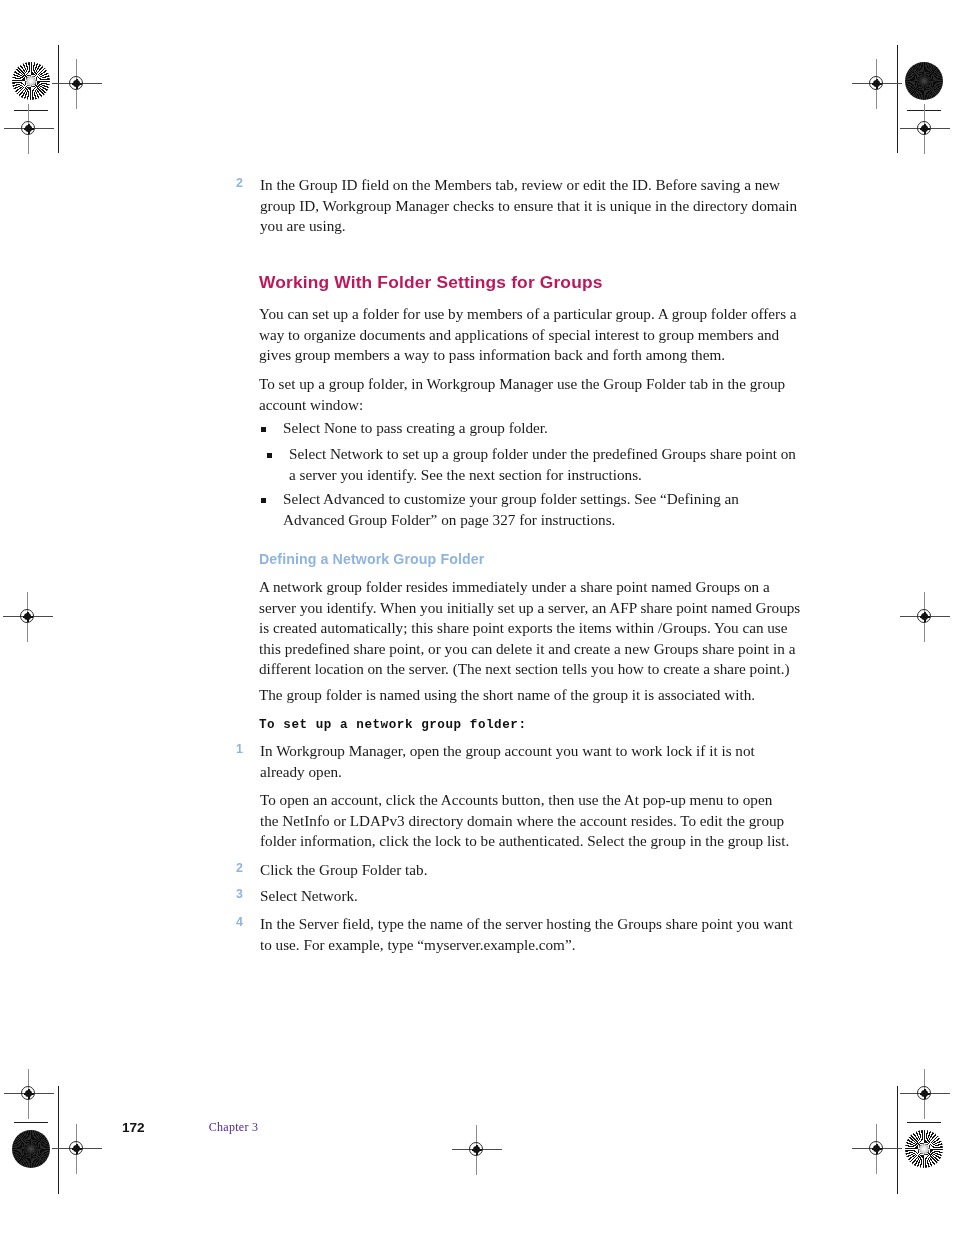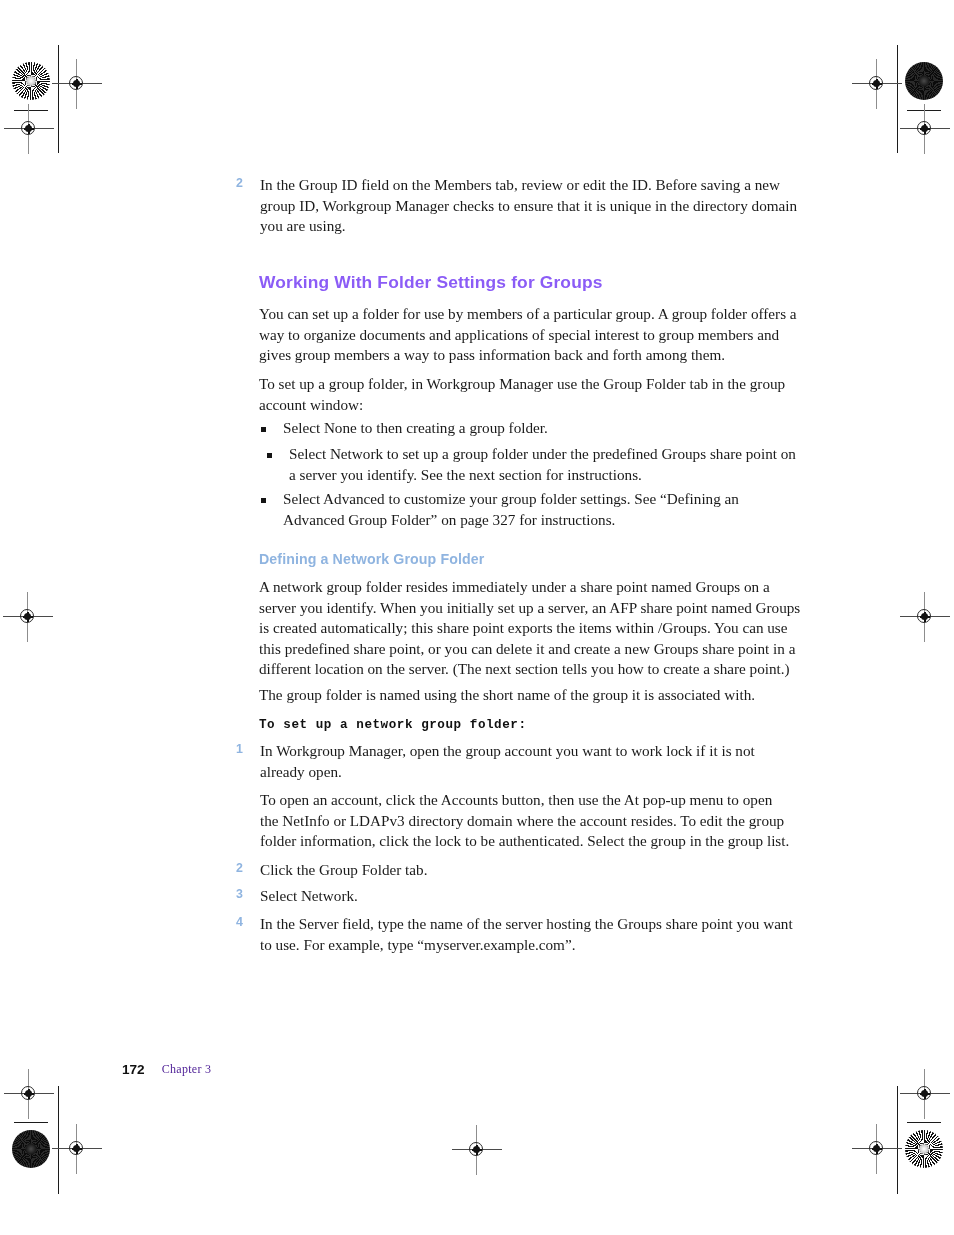--- a/index.html
+++ b/index.html
@@ -155,21 +155,21 @@
     margin-left: 22px;
     display: block;
   }
 
   h1.section-head {
     margin: 0;
     font-family: "Liberation Sans", sans-serif;
     font-size: 17.4px;
     font-weight: bold;
     letter-spacing: 0.15px;
-    color: #8b5cf6;
+    color: #be185d;
   }
 
   h2.sub-head {
     margin: 0;
     font-family: "Liberation Sans", sans-serif;
     font-size: 14.2px;
     font-weight: bold;
     letter-spacing: 0.1px;
     color: #8fb4e0;
   }
@@ -179,23 +179,24 @@
     font-family: Liberation Mono, monospace;
     font-size: 12.6px;
     font-weight: bold;
     letter-spacing: 0.55px;
     color: #101010;
   }
 
   .footer {
     position: absolute;
     left: 122px;
-    top: 1062px;
+    top: 1120px;
     display: flex;
     align-items: flex-start;
+    gap: 47px;
   }
   .footer .pageno {
     font-family: "Liberation Sans", sans-serif;
     font-size: 13.6px;
     font-weight: bold;
     color: #101010;
     margin-right: 17px;
   }
   .footer .chap {
     font-family: Liberation Serif, serif;
@@ -329,21 +330,21 @@
     </div>
 
     <h1 class="section-head block" style="left:259px; top:272px; width:560px;">Working With Folder Settings for Groups</h1>
 
     <div class="para block" style="left:259px; top:304px; width:541px;">You can set up a folder for use by members of a particular group. A group folder offers a way to organize documents and applications of special interest to group members and gives group members a way to pass information back and forth among them.</div>
 
     <div class="para block" style="left:259px; top:374px; width:541px;">To set up a group folder, in Workgroup Manager use the Group Folder tab in the group account window:</div>
 
     <div class="bulleted" style="left:261px; top:418px; width:539px;">
       <span class="bullet"></span>
-      <span class="txt para">Select None to then creating a group folder.</span>
+      <span class="txt para">Select None to pass creating a group folder.</span>
     </div>
     <div class="bulleted" style="left:267px; top:444px; width:539px;">
       <span class="bullet"></span>
       <span class="txt para">Select Network to set up a group folder under the predefined Groups share point on a server you identify. See the next section for instructions.</span>
     </div>
     <div class="bulleted" style="left:261px; top:489px; width:539px;">
       <span class="bullet"></span>
       <span class="txt para">Select Advanced to customize your group folder settings. See “Defining an Advanced Group Folder” on page 327 for instructions.</span>
     </div>
 

